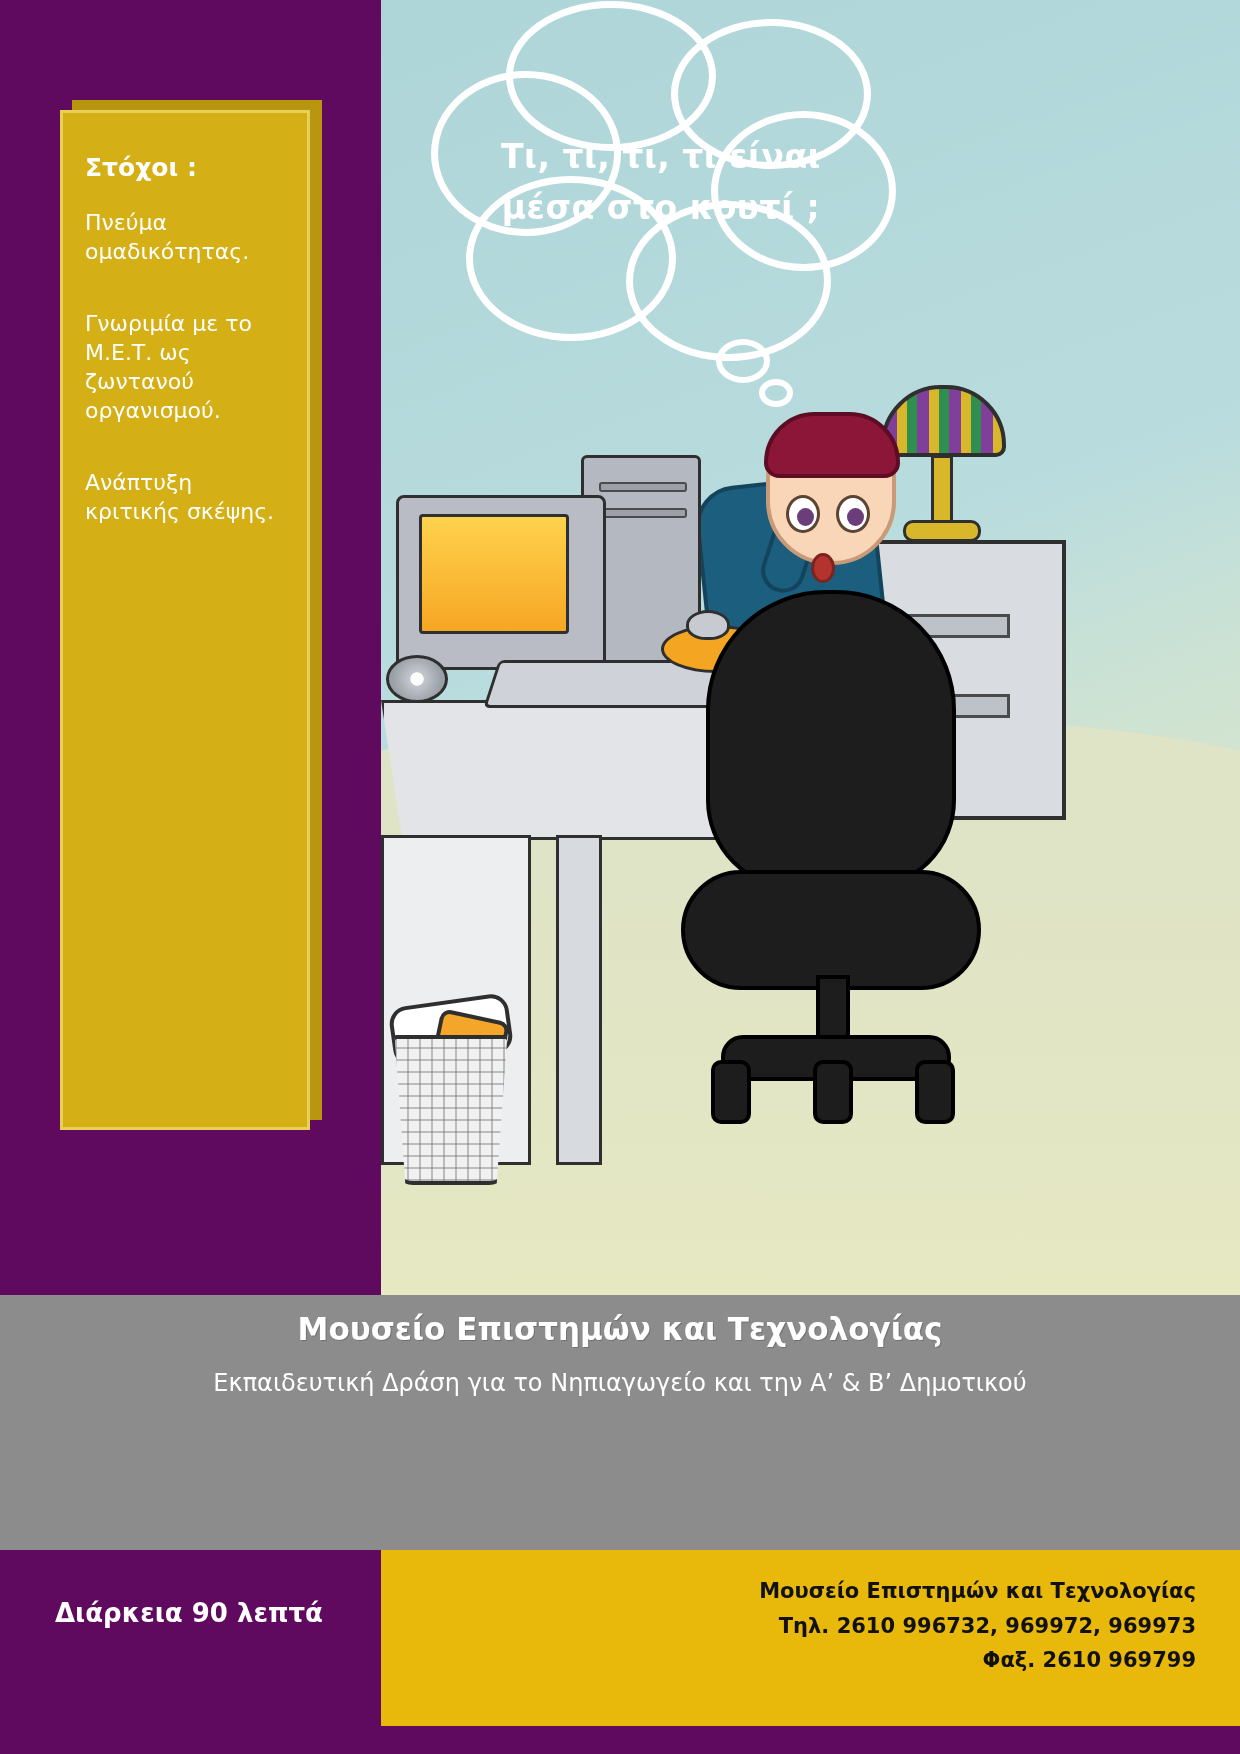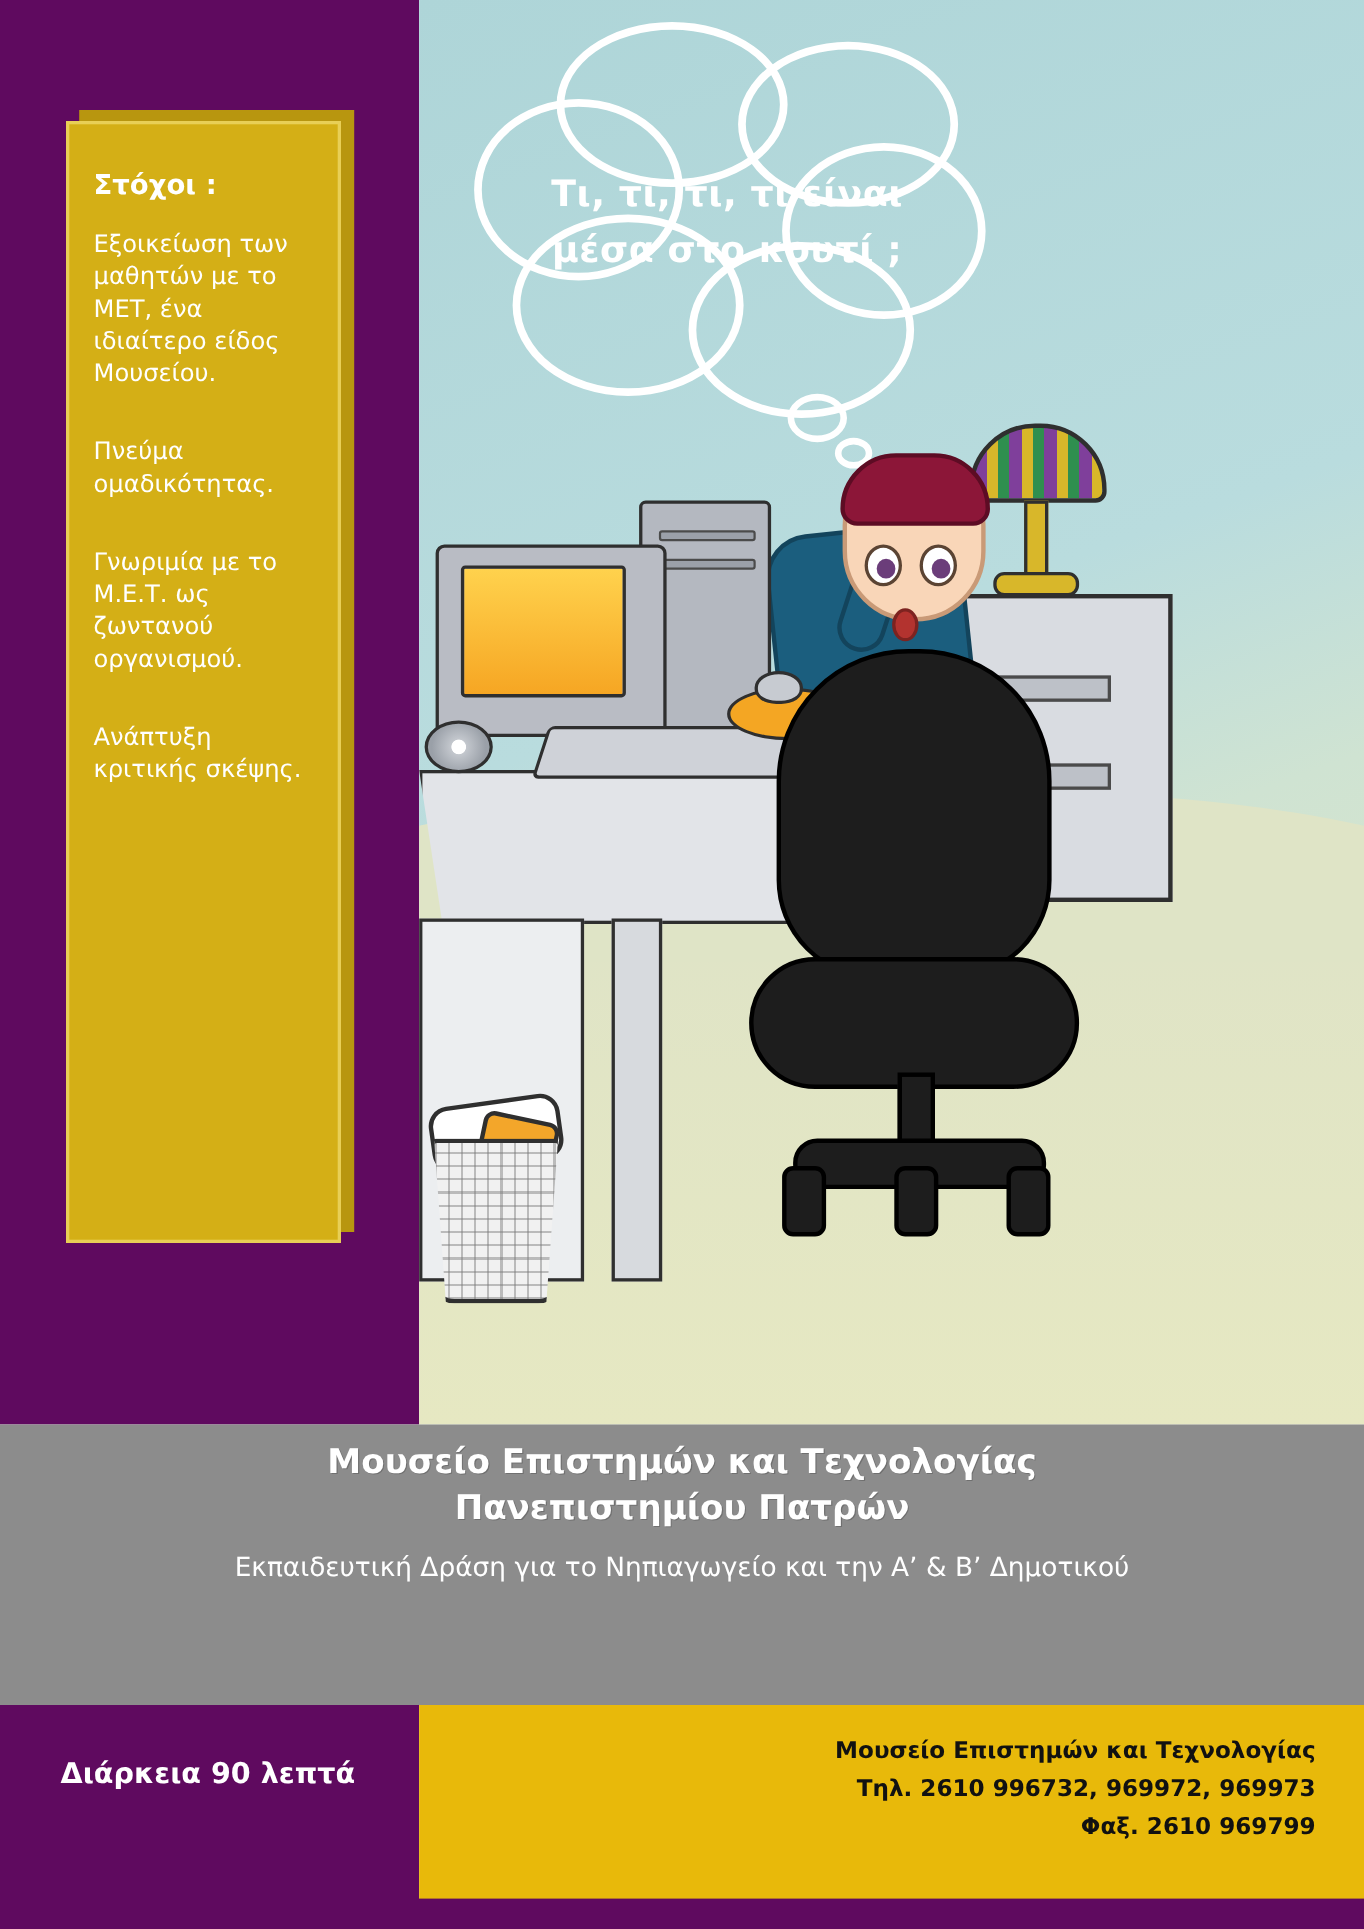--- a/index.html
+++ b/index.html
@@ -55,21 +55,21 @@
     top:-60px;
     width:120%;
     height:160px;
     background:#dfe4c6;
     border-radius:50% 50% 0 0;
   }
 
   
   .bubble {
     position: absolute;
-    left: 30px; top: 20px;
+    left: 30px; top: 1px;
     width: 500px;
     height: 390px;
   }
   .bubble .lobe {
     position: absolute;
     border: 7px solid #ffffff;
     border-radius: 50%;
     background: transparent;
   }
   .bubble-text {
@@ -568,30 +568,28 @@
       <div class="chair-foot" style="left:534px;"></div>
 
       <div class="bin-paper"></div>
       <div class="bin-paper2"></div>
       <div class="bin"></div>
     </div>
 
     <div class="goals-shadow"></div>
     <div class="goals-box">
       <div class="goals-title">Στόχοι :</div>
-      <div class="goals-item">Εξοικείωση των μαθητών με το ΜΕΤ, ένα ιδιαίτερο είδος Μουσείου.</div>
       <div class="goals-item">Πνεύμα ομαδικότητας.</div>
       <div class="goals-item">Γνωριμία με το Μ.Ε.Τ. ως ζωντανού οργανισμού.</div>
       <div class="goals-item">Ανάπτυξη κριτικής σκέψης.</div>
     </div>
   </div>
 
   <div class="gray-band">
     <div class="band-title">Μουσείο Επιστημών και Τεχνολογίας</div>
-    <div class="band-title">Πανεπιστημίου Πατρών</div>
     <div class="band-sub">Εκπαιδευτική Δράση για το Νηπιαγωγείο και την Α’ &amp; Β’ Δημοτικού</div>
   </div>
 
   <div class="bottom">
     <div class="bottom-purple"></div>
     <div class="duration">Διάρκεια  90 λεπτά</div>
     <div class="bottom-yellow"></div>
     <div class="contact">
       <div>Μουσείο Επιστημών και Τεχνολογίας</div>
       <div>Τηλ. 2610 996732, 969972, 969973</div>

